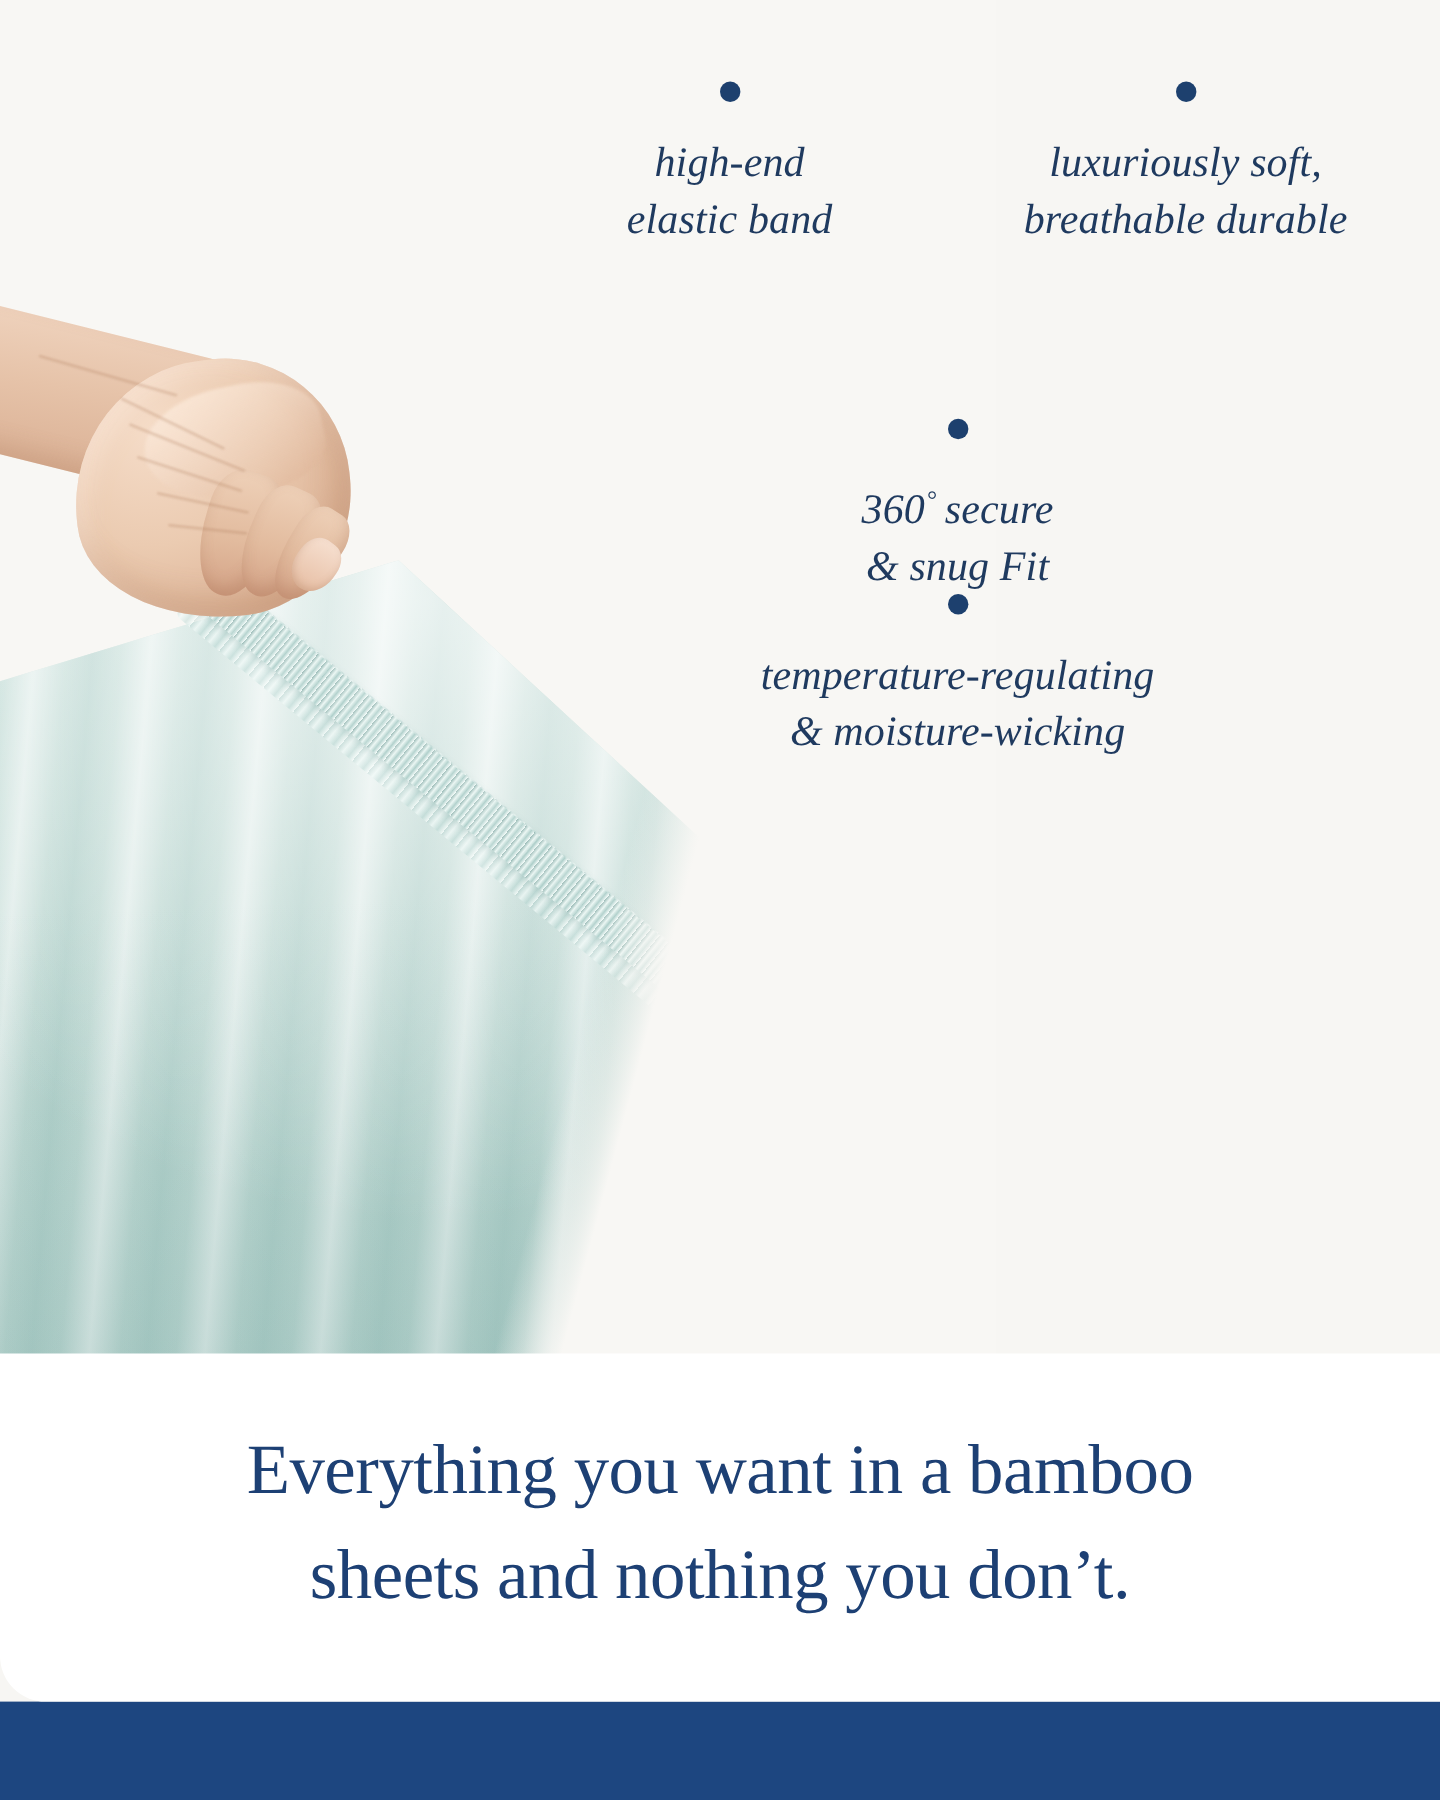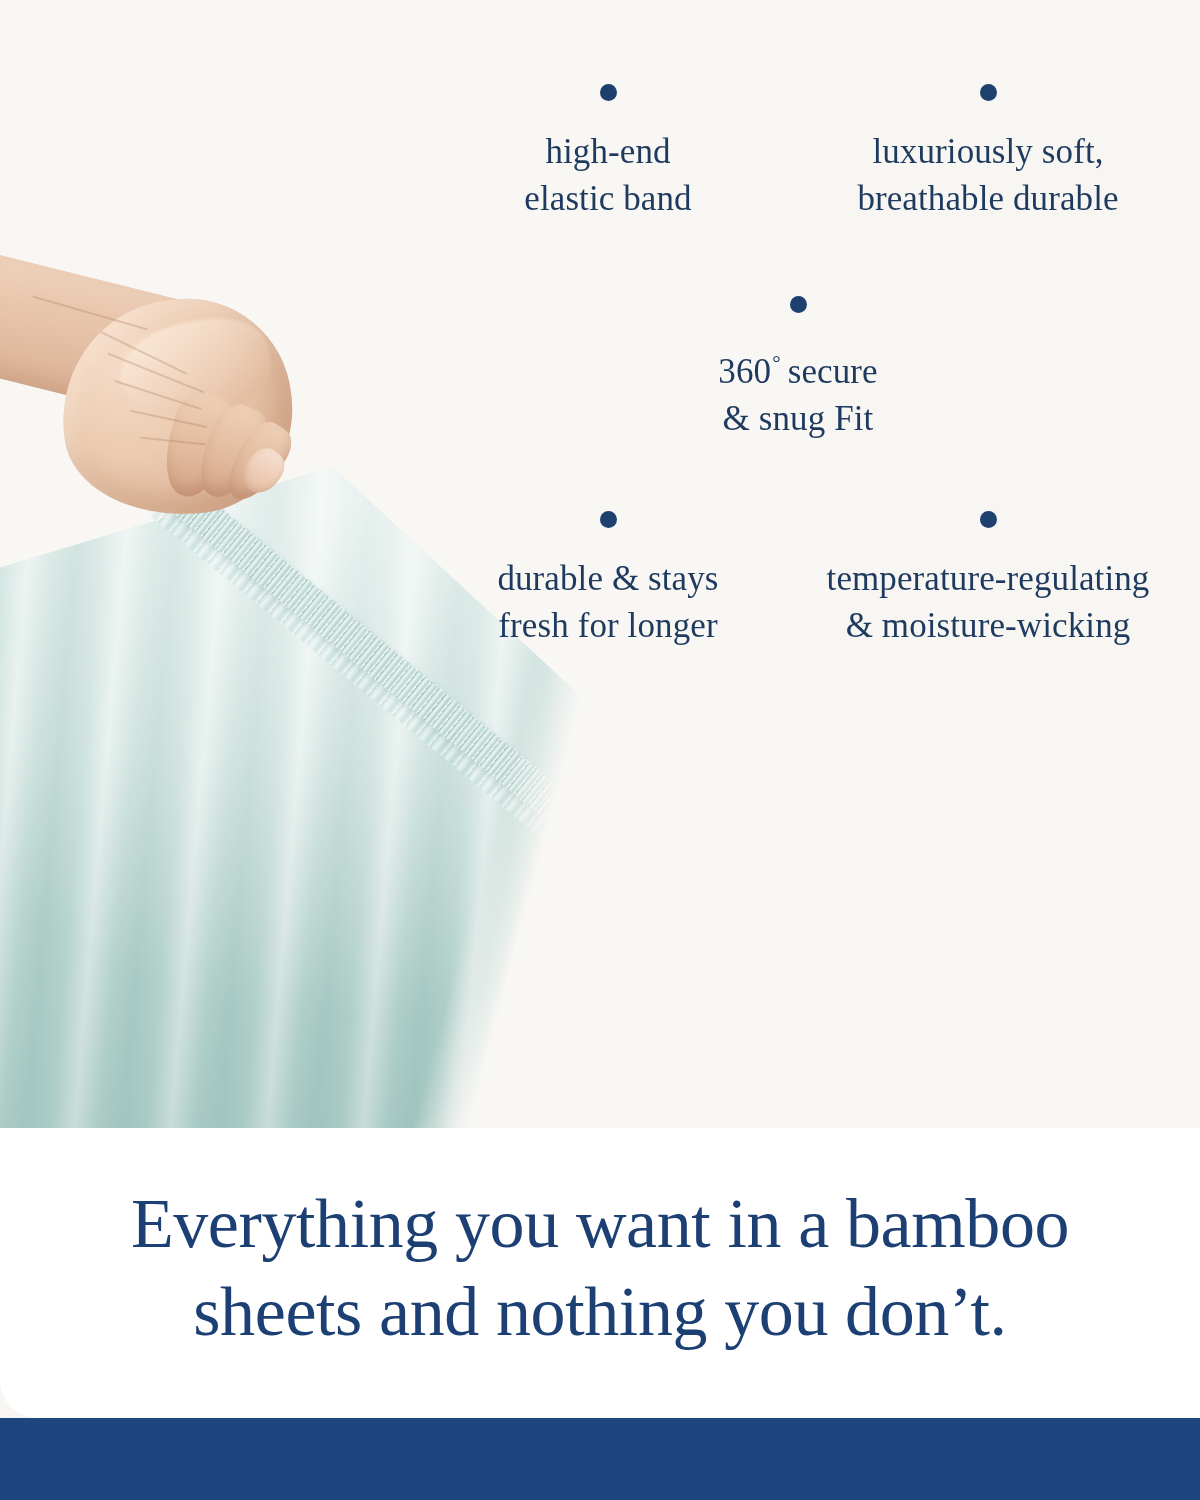--- a/index.html
+++ b/index.html
@@ -170,28 +170,29 @@
     left: 0; top: 0;
     width: 830px; height: 1130px;
     pointer-events: none;
     background: linear-gradient(105deg, rgba(248,247,244,0) 63%, rgba(248,247,244,1) 68%);
   }
 
   
   .features {
     position: absolute;
     left: 418px;
-    top: 84px;
+    top: 68px;
     width: 760px;
+    font-style: italic;
   }
   .feat-row {
     display: flex;
   }
   .feat-row.r1 { height: 212px; }
-  .feat-row.r2 { height: 215px; }
+  .feat-row.r2 { height: 215px; align-items: flex-end; }
   .feat-row.r3 { height: 140px; }
 
   .feat {
     flex: 1 1 50%;
     display: flex;
     flex-direction: column;
     align-items: center;
     text-align: center;
   }
   .dot {
@@ -228,21 +229,21 @@
     border-bottom-left-radius: 38px;
     z-index: 3;
   }
   .headline {
     position: absolute;
     left: 0;
     top: 1180px;
     width: 1200px;
     text-align: center;
     font-family: "Liberation Serif", serif;
-    font-size: 70px;
+    font-size: 59px;
     line-height: 88px;
     color: #1d4074;
     letter-spacing: -.4px;
     white-space: pre-line;
     z-index: 4;
   }
   .navy-band {
     position: absolute;
     left: 0;
     top: 1418px;
@@ -301,25 +302,20 @@
       <div class="feat">
         <span class="dot"></span>
         <span class="feat-text"><span>360</span><span class="deg">°</span><span>secure
 &amp; snug Fit</span></span>
       </div>
     </div>
 
     <div class="feat-row r3">
       <div class="feat">
         <span class="dot"></span>
-        <span class="feat-text">durable &amp; stays
-fresh for longer</span>
-      </div>
-      <div class="feat">
-        <span class="dot"></span>
         <span class="feat-text">temperature-regulating
 &amp; moisture-wicking</span>
       </div>
     </div>
 
   </div>
 
   <div class="navy-band"></div>
   <div class="card"></div>
   <div class="headline">Everything you want in a bamboo

